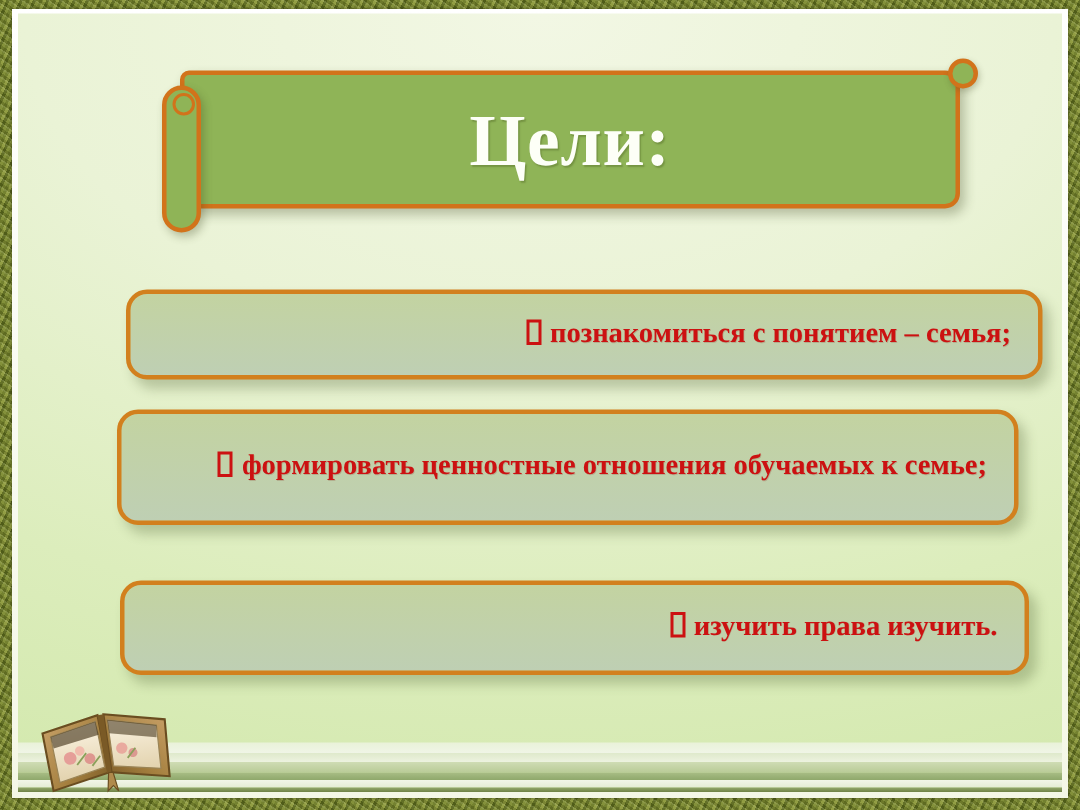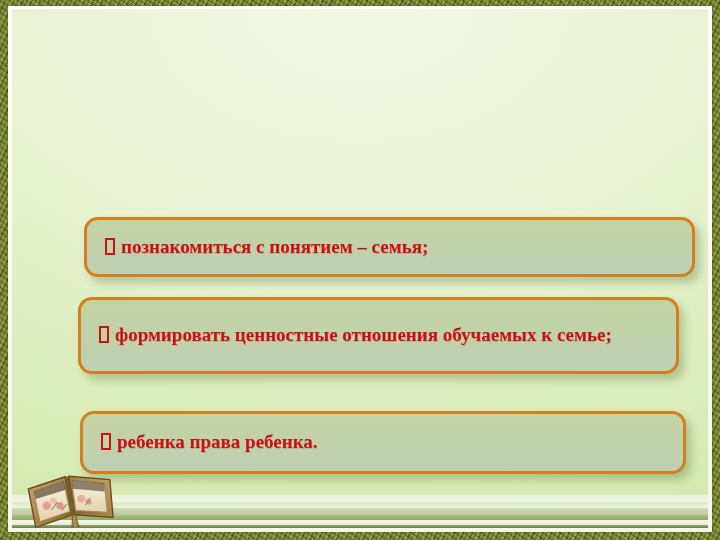--- a/index.html
+++ b/index.html
@@ -152,24 +152,23 @@
   .panel {
     position: absolute;
     box-sizing: border-box;
     background: linear-gradient(#c3d3a1, #bdceb9 130%);
     background-color: #c3d3a2;
     border: 3px solid #d2801e;
     border-radius: 14px;
     box-shadow: 5px 6px 8px rgba(70,85,40,0.28);
     display: flex;
     align-items: center;
-    justify-content: flex-start;
+    justify-content: flex-end;
     text-align: center;
     padding: 4px 18px;
-    margin-top: 24px;
   }
   .panel-text {
     color: #cc1111;
     font-size: 19px;
     font-weight: bold;
     line-height: 1.3;
     text-shadow: 0.5px 0.5px 0 rgba(120,20,10,0.18);
   }
   .bullet-box {
     display: inline-block;
@@ -208,36 +207,43 @@
 
     <div class="footer-bands">
       <div class="band band-a"></div>
       <div class="band band-b"></div>
       <div class="band band-c"></div>
       <div class="band band-d"></div>
       <div class="band band-e"></div>
       <div class="band band-f"></div>
     </div>
 
+    <div class="scroll-wrap">
+      <div class="scroll-body">
+        <span class="scroll-title">Цели:</span>
+      </div>
+      <div class="roll-left"></div>
+      <div class="roll-right"></div>
+    </div>
 
     <div class="panel" id="panel-1">
       <div class="panel-text">
         <span class="bullet-box"></span><span>познакомиться с понятием – семья;</span>
       </div>
     </div>
 
     <div class="panel" id="panel-2">
       <div class="panel-text">
         <span class="bullet-box"></span><span>формировать ценностные отношения обучаемых к семье;</span>
       </div>
     </div>
 
     <div class="panel" id="panel-3">
       <div class="panel-text">
-        <span class="bullet-box"></span><span>ребенка права ребенка.</span>
+        <span class="bullet-box"></span><span>изучить права изучить.</span>
       </div>
     </div>
 
     <div class="book">
       <svg width="92" height="62" viewBox="0 0 92 62" xmlns="http://www.w3.org/2000/svg">
         <defs>
           <linearGradient id="coverL" x1="0" y1="0" x2="1" y2="1">
             <stop offset="0%" stop-color="#c9a26a"></stop>
             <stop offset="60%" stop-color="#a5803f"></stop>
             <stop offset="100%" stop-color="#7c5c28"></stop>

